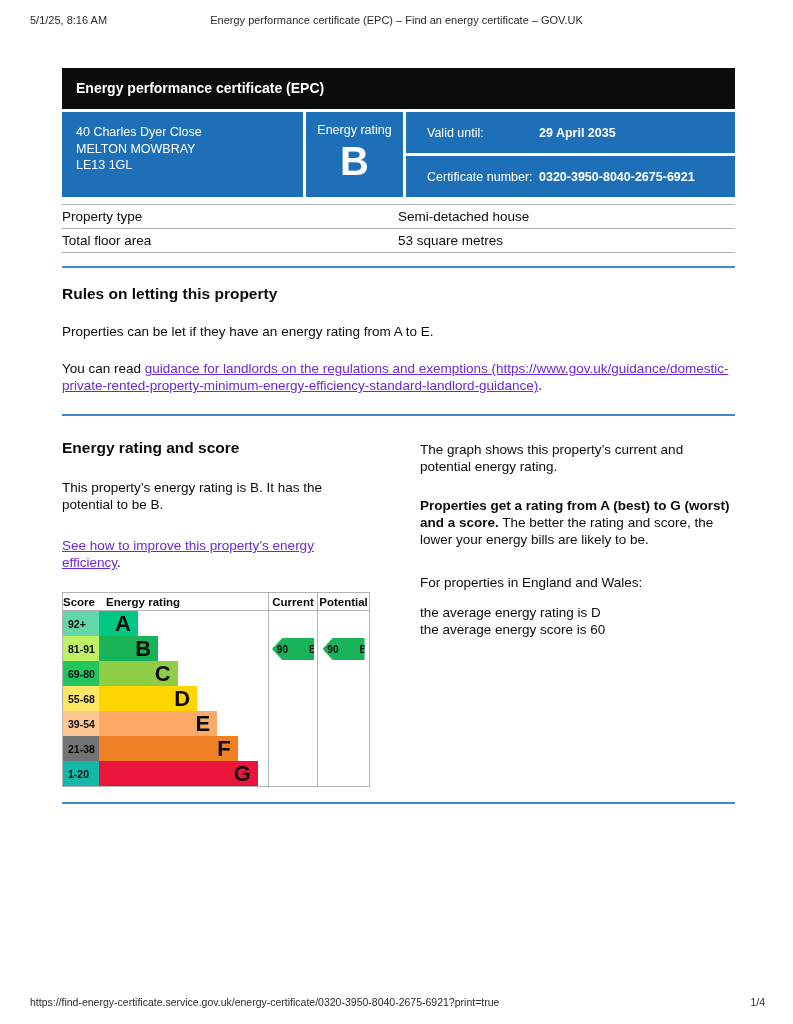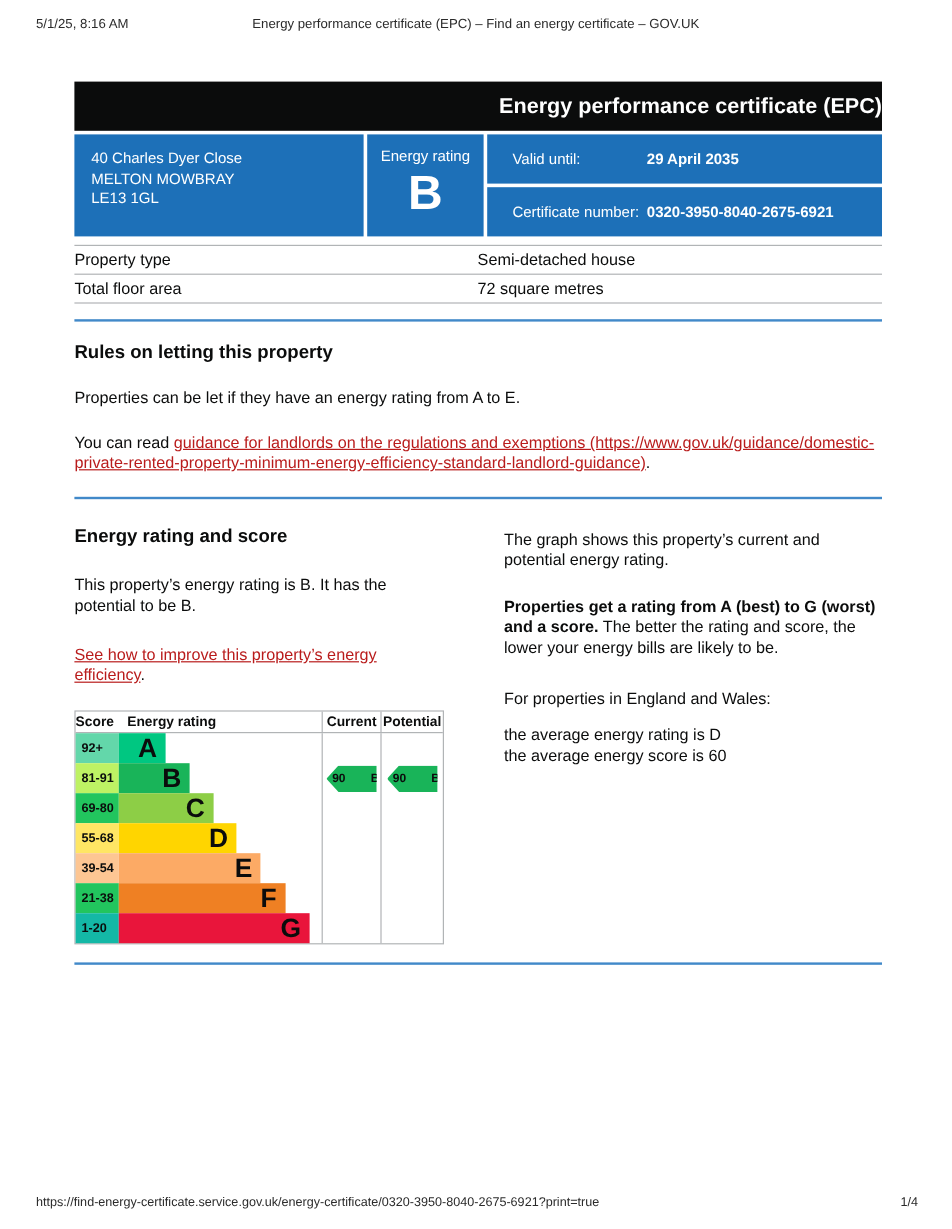--- a/index.html
+++ b/index.html
@@ -24,23 +24,22 @@
   }
   .print-footer {
     position: absolute; bottom: 16px; left: 30px; right: 28px;
     display: flex; justify-content: space-between;
     font-size: 10.5px; color: #2b2b2b;
   }
   
   .content { position: absolute; left: 62px; top: 68px; width: 673px; }
   .banner {
     height: 41px; background: #0b0c0c; color: #ffffff;
-    font-size: 18px; font-weight: bold; line-height: 41px;
+    font-size: 14px; font-weight: bold; line-height: 41px;
     padding-left: 14px;
-    text-align: right;
   }
   
   .summary { margin-top: 3px; display: flex; gap: 3px; height: 85px; }
   .summary .box { background: #1d70b8; color: #ffffff; }
   .addr { width: 241px; padding: 12px 14px; font-size: 12.5px; line-height: 16.5px; }
   .rating-box {
     width: 97px; display: flex; flex-direction: column; align-items: center;
     padding-top: 11px;
   }
   .rating-label { font-size: 12.5px; }
@@ -56,21 +55,21 @@
   
   .blue-rule { border: none; height: 2px; background: #4189c9; }
   .rule-1 { margin-top: 13px; }
   .rule-2 { margin-top: 20px; }
   .rule-3 { margin-top: 15px; }
   h2 { font-size: 15.5px; font-weight: bold; line-height: 19px; }
   .h-rules { margin-top: 16px; }
   p, .para { font-size: 13.5px; line-height: 17px; }
   .p1 { margin-top: 20px; }
   .p2 { margin-top: 20px; }
-  a.link { color: #b91c1c; text-decoration: underline; cursor: pointer; }
+  a.link { color: #6d28d9; text-decoration: underline; cursor: pointer; }
   
   .two-col { display: flex; }
   .col-left { width: 308px; }
   .col-right { width: 315px; margin-left: 50px; font-size: 13.3px; }
   .h-rating { margin-top: 22px; }
   .lp1 { margin-top: 22px; }
   .lp2 { margin-top: 24px; }
   .rp1 { margin-top: 25px; }
   .rp2 { margin-top: 22px; }
   .rp3 { margin-top: 26px; }
@@ -139,21 +138,21 @@
       </div>
     </div>
 
     <div class="prop-table">
       <div class="prop-row">
         <div class="prop-label">Property type</div>
         <div class="prop-value">Semi-detached house</div>
       </div>
       <div class="prop-row">
         <div class="prop-label">Total floor area</div>
-        <div class="prop-value">72 square metres</div>
+        <div class="prop-value">53 square metres</div>
       </div>
     </div>
 
     <hr class="blue-rule rule-1">
 
     <h2 class="h-rules">Rules on letting this property</h2>
     <p class="p1">Properties can be let if they have an energy rating from A to E.</p>
     <p class="p2"><span>You can read </span><a class="link">guidance for landlords on the regulations and exemptions (https://www.gov.uk/guidance/domestic-private-rented-property-minimum-energy-efficiency-standard-landlord-guidance)</a><span>.</span></p>
 
     <hr class="blue-rule rule-2">
@@ -197,21 +196,21 @@
                     <div class="band-bar" style="background: rgb(255, 213, 0); width: 58%;">D</div>
                   </div>
                 </div>
                 <div class="band-row">
                   <div class="band-score" style="background: rgb(253, 198, 147);">39-54</div>
                   <div class="band-bar-area">
                     <div class="band-bar" style="background: rgb(252, 170, 101); width: 70%;">E</div>
                   </div>
                 </div>
                 <div class="band-row">
-                  <div class="band-score" style="background: #22c55e;">21-38</div>
+                  <div class="band-score" style="background: #737373;">21-38</div>
                   <div class="band-bar-area">
                     <div class="band-bar" style="background: rgb(239, 128, 35); width: 82%;">F</div>
                   </div>
                 </div>
                 <div class="band-row">
                   <div class="band-score" style="background: #14b8a6;">1-20</div>
                   <div class="band-bar-area">
                     <div class="band-bar" style="background: rgb(233, 21, 59); width: 94%;">G</div>
                   </div>
                 </div>

